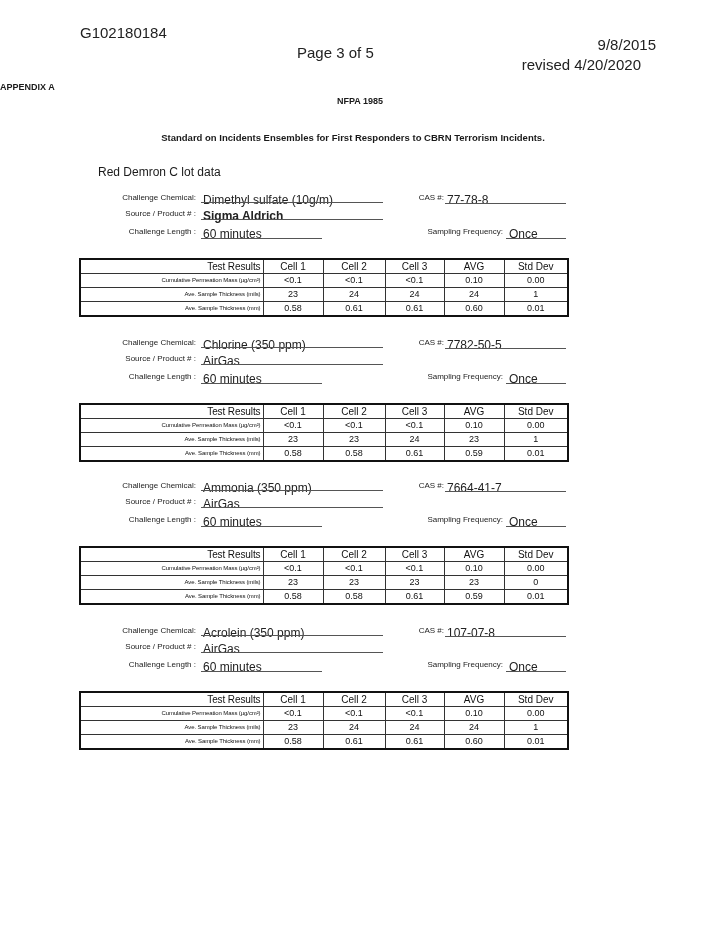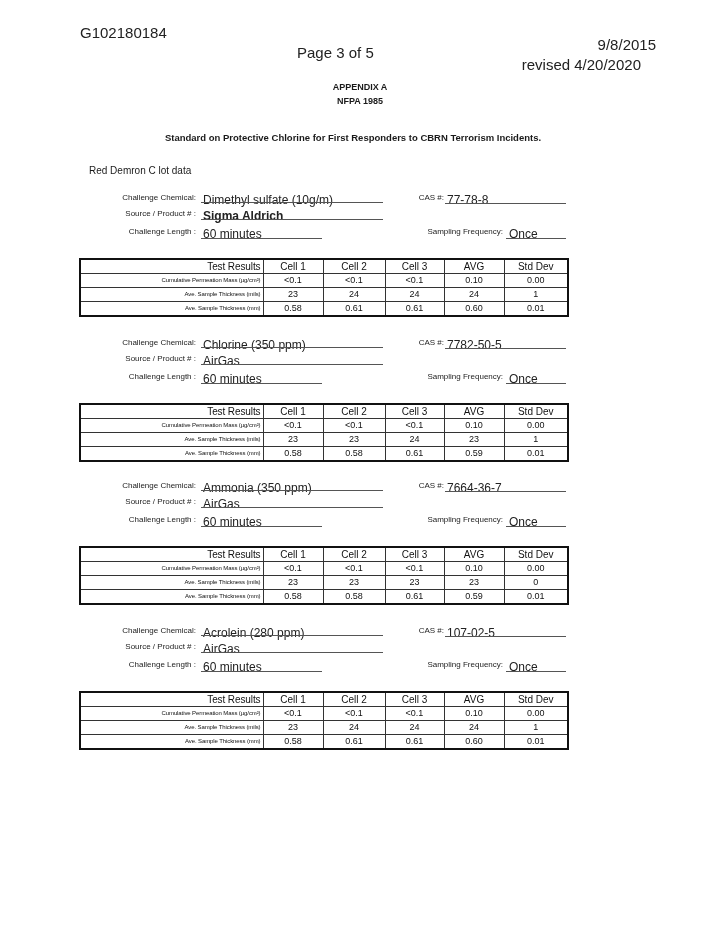--- a/index.html
+++ b/index.html
@@ -22,24 +22,24 @@
   col.c0 { width: 183px; } col.c1 { width: 60px; } col.c2 { width: 62px; }
   col.c3 { width: 59px; } col.c4 { width: 60px; } col.c5 { width: 64px; }
 </style>
 </head>
 <body>
 
 <div class="abs hdr" style="left:80px;top:24px;">G102180184</div>
 <div class="abs hdr" style="left:297px;top:36px;margin-top:8px;">Page 3 of 5</div>
 <div class="abs hdr" style="right:64px;top:36px;">9/8/2015</div>
 <div class="abs hdr" style="right:79px;top:56px;text-align:right;">revised 4/20/2020</div>
-<div class="abs bold small" style="left:0;width:720px;text-align:center;top:82px;">APPENDIX A</div>
+<div class="abs bold small" style="left:0;width:720px;text-align:left;top:82px;">APPENDIX A</div>
 <div class="abs bold small" style="left:0;width:720px;text-align:center;top:96px;">NFPA 1985</div>
-<div class="abs bold" style="left:0;width:706px;text-align:center;top:132px;font-size:9.5px;">Standard on Protective Chlorine for First Responders to CBRN Terrorism Incidents.</div>
-<div class="abs" style="left:89px;top:165px;font-size:10px;">Red Demron C lot data</div>
+<div class="abs bold" style="left:0;width:706px;text-align:center;top:132px;font-size:9.5px;">Standard on Incidents Ensembles for First Responders to CBRN Terrorism Incidents.</div>
+<div class="abs" style="left:98px;top:165px;font-size:12px;">Red Demron C lot data</div>
 
 <div id="sections">
     <div>
       <div class="abs lbl" style="left:0;width:196px;top:193px;">Challenge Chemical:</div>
       <div class="abs lbl" style="left:0;width:196px;top:209px;">Source / Product # :</div>
       <div class="abs lbl" style="left:0;width:196px;top:227px;">Challenge Length :</div>
       <div class="abs val" style="left:203px;top:193px;">Dimethyl sulfate (10g/m)</div>
       <div class="uline" style="left:201px;width:182px;top:202px;"></div>
       <div class="abs val" style="left:203px;top:209px;font-weight:bold;">Sigma Aldrich</div>
       <div class="uline" style="left:201px;width:182px;top:219px;"></div>
@@ -161,21 +161,21 @@
       <div class="abs lbl" style="left:0;width:196px;top:481px;">Challenge Chemical:</div>
       <div class="abs lbl" style="left:0;width:196px;top:497px;">Source / Product # :</div>
       <div class="abs lbl" style="left:0;width:196px;top:515px;">Challenge Length :</div>
       <div class="abs val" style="left:203px;top:481px;">Ammonia (350 ppm)</div>
       <div class="uline" style="left:201px;width:182px;top:490px;"></div>
       <div class="abs val" style="left:203px;top:497px;">AirGas</div>
       <div class="uline" style="left:201px;width:182px;top:507px;"></div>
       <div class="abs val" style="left:203px;top:515px;">60 minutes</div>
       <div class="uline" style="left:201px;width:121px;top:526px;"></div>
       <div class="abs lbl" style="left:380px;width:64px;top:481px;">CAS #:</div>
-      <div class="abs val" style="left:447px;top:481px;">7664-36-7</div>
+      <div class="abs val" style="left:447px;top:481px;">7664-41-7</div>
       <div class="uline" style="left:445px;width:121px;top:491px;"></div>
       <div class="abs lbl" style="left:380px;width:123px;top:515px;">Sampling Frequency:</div>
       <div class="abs val" style="left:509px;top:515px;">Once</div>
       <div class="uline" style="left:506px;width:60px;top:526px;"></div>
       <table class="res" style="top:546px;">
         <colgroup>
           <col class="c0">
           <col class="c1">
           <col class="c2">
           <col class="c3">
@@ -215,28 +215,28 @@
             <td>0.59</td>
             <td>0.01</td>
           </tr>
         </tbody>
       </table>
     </div>
     <div>
       <div class="abs lbl" style="left:0;width:196px;top:626px;">Challenge Chemical:</div>
       <div class="abs lbl" style="left:0;width:196px;top:642px;">Source / Product # :</div>
       <div class="abs lbl" style="left:0;width:196px;top:660px;">Challenge Length :</div>
-      <div class="abs val" style="left:203px;top:626px;">Acrolein (280 ppm)</div>
+      <div class="abs val" style="left:203px;top:626px;">Acrolein (350 ppm)</div>
       <div class="uline" style="left:201px;width:182px;top:635px;"></div>
       <div class="abs val" style="left:203px;top:642px;">AirGas</div>
       <div class="uline" style="left:201px;width:182px;top:652px;"></div>
       <div class="abs val" style="left:203px;top:660px;">60 minutes</div>
       <div class="uline" style="left:201px;width:121px;top:671px;"></div>
       <div class="abs lbl" style="left:380px;width:64px;top:626px;">CAS #:</div>
-      <div class="abs val" style="left:447px;top:626px;">107-02-5</div>
+      <div class="abs val" style="left:447px;top:626px;">107-07-8</div>
       <div class="uline" style="left:445px;width:121px;top:636px;"></div>
       <div class="abs lbl" style="left:380px;width:123px;top:660px;">Sampling Frequency:</div>
       <div class="abs val" style="left:509px;top:660px;">Once</div>
       <div class="uline" style="left:506px;width:60px;top:671px;"></div>
       <table class="res" style="top:691px;">
         <colgroup>
           <col class="c0">
           <col class="c1">
           <col class="c2">
           <col class="c3">

